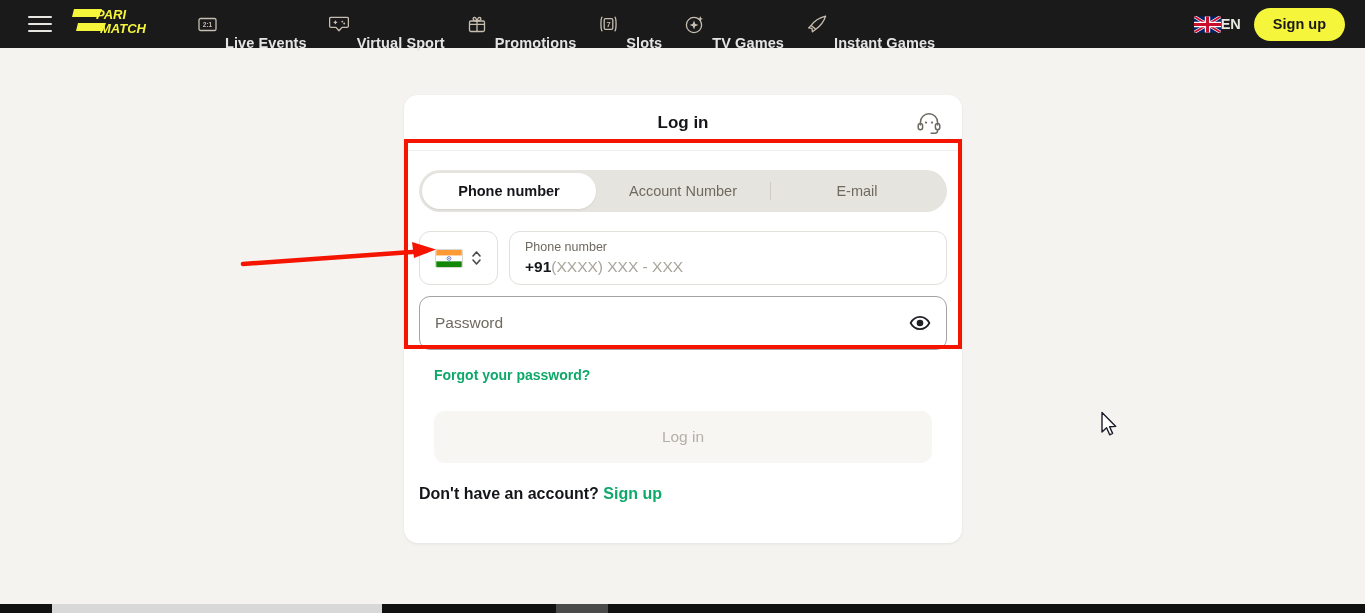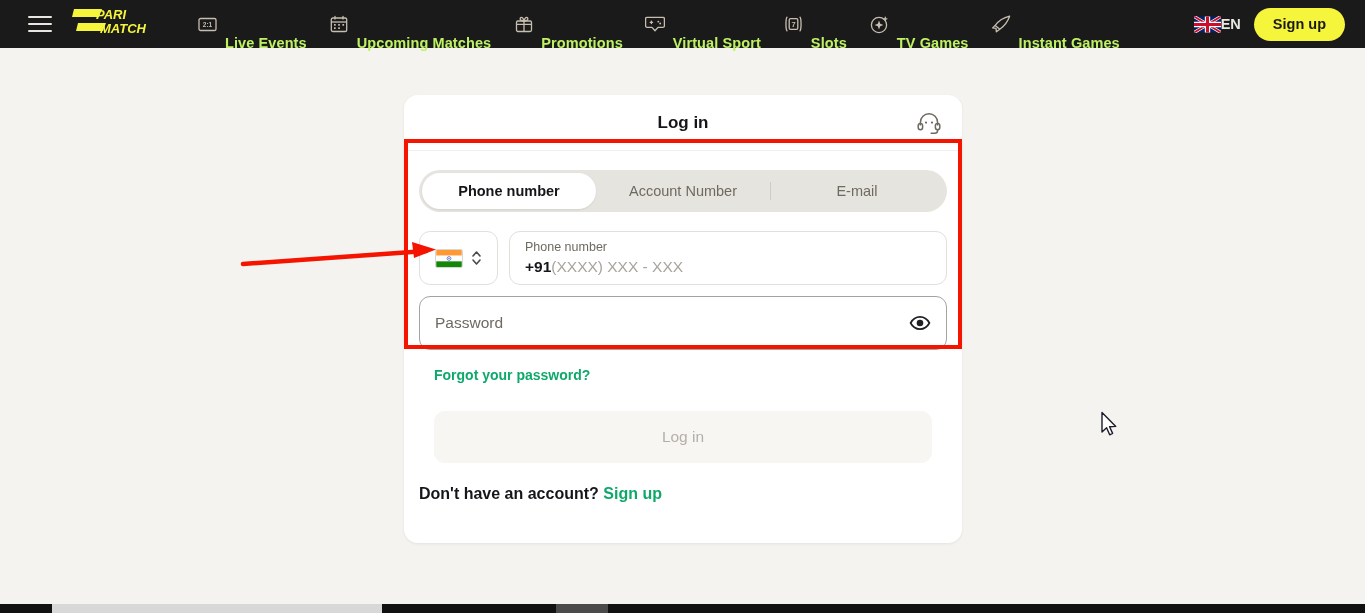--- a/index.html
+++ b/index.html
@@ -20,21 +20,21 @@
     display:flex; flex-direction:column; justify-content:center; gap:5px; cursor:pointer; }
   .burger span { display:block; width:24px; height:2px; background:#e8e6e1; border-radius:1px; }
 
   .logo { margin-right:26px; display:block; cursor:pointer; }
 
   .navlinks { display:flex; align-items:center; flex:1; gap:0; }
   .navitem {
     display:flex; align-items:center; gap:7px;
     padding:0 11px; height:48px; cursor:pointer; white-space:nowrap;
   }
-  .navitem .lbl { color:#bef264; font-size:14.5px; font-weight:bold; letter-spacing:.1px;margin-top:37px; }
+  .navitem .lbl { color:#e5e5e5; font-size:14.5px; font-weight:bold; letter-spacing:.1px;margin-top:37px; }
   .navitem .ico { display:flex; align-items:center; justify-content:center; width:21px; height:21px; color:#c7beb0; }
   .navitem svg { display:block; }
 
   .navright { display:flex; align-items:center; gap:13px; padding-right:6px; }
   .lang { display:flex; align-items:center; cursor:pointer; }
   .lang .lbl { color:#e9e7e2; font-size:14.5px; font-weight:bold; }
   .flag-uk { width:27px; height:17px; border-radius:2px; display:block; }
   .signup-btn {
     background:#f5f53c; color:#1a1a1a; border:none; border-radius:19px;
     height:33px; padding:0 19px; font-size:14.5px; font-weight:bold;
@@ -161,60 +161,43 @@
       <div class="navitem">
         <span class="ico">
           <svg width="19" height="15" viewBox="0 0 19 15" fill="none" stroke="currentColor" stroke-width="1.3">
             <rect x="1" y="1.5" width="17" height="12" rx="1.6"></rect>
             <text x="9.5" y="10" font-size="6.5" fill="currentColor" stroke="none" text-anchor="middle" font-family="Liberation Sans, sans-serif" font-weight="bold">2:1</text>
           </svg>
         </span>
         <span class="lbl">Live Events</span>
       </div>
 
-      <div class="navitem">
-        <span class="ico">
-          <svg width="18" height="18" viewBox="0 0 18 18" fill="none" stroke="currentColor" stroke-width="1.3">
-            <rect x="1.3" y="3" width="15.4" height="13.5" rx="1.6"></rect>
-            <path d="M1.3 7 H16.7" stroke-width="1.3"></path>
-            <path d="M5 1.3 V4 M13 1.3 V4" stroke-linecap="round"></path>
-            <g fill="currentColor" stroke="none">
-              <rect x="4" y="9" width="1.7" height="1.7"></rect>
-                <rect x="8.2" y="9" width="1.7" height="1.7"></rect>
-                <rect x="12.4" y="9" width="1.7" height="1.7"></rect>
-              <rect x="4" y="12.3" width="1.7" height="1.7"></rect>
-                <rect x="8.2" y="12.3" width="1.7" height="1.7"></rect>
-            </g>
-          </svg>
-        </span>
-        <span class="lbl">Upcoming Matches</span>
+
+      <div class="navitem">
+        <span class="ico">
+          <svg width="20" height="18" viewBox="0 0 20 18" fill="none" stroke="currentColor" stroke-width="1.3" stroke-linejoin="round">
+            <path d="M2 2.3 H18 a1.4 1.4 0 0 1 1.4 1.4 V11 a1.4 1.4 0 0 1 -1.4 1.4 H13 l-3 3.3 l-3 -3.3 H2 A1.4 1.4 0 0 1 .6 11 V3.7 A1.4 1.4 0 0 1 2 2.3 Z"></path>
+            <path d="M5.2 7.3 H7.6 M6.4 6.1 V8.5" stroke-linecap="round"></path>
+            <circle cx="13.3" cy="6.6" r=".95" fill="currentColor" stroke="none"></circle>
+            <circle cx="15.2" cy="8.5" r=".95" fill="currentColor" stroke="none"></circle>
+          </svg>
+        </span>
+        <span class="lbl">Virtual Sport</span>
       </div>
 
       <div class="navitem">
         <span class="ico">
           <svg width="18" height="18" viewBox="0 0 18 18" fill="none" stroke="currentColor" stroke-width="1.3">
             <rect x="1.5" y="6" width="15" height="10.5" rx="1.4"></rect>
             <path d="M1.5 9.3 H16.5 M9 6 V16.5"></path>
             <path d="M9 6 C9 6 6.6 6 5.6 5 C4.7 4.1 5.2 2.3 6.5 2.3 C8 2.3 9 6 9 6 Z"></path>
             <path d="M9 6 C9 6 11.4 6 12.4 5 C13.3 4.1 12.8 2.3 11.5 2.3 C10 2.3 9 6 9 6 Z"></path>
           </svg>
         </span>
         <span class="lbl">Promotions</span>
-      </div>
-
-      <div class="navitem">
-        <span class="ico">
-          <svg width="20" height="18" viewBox="0 0 20 18" fill="none" stroke="currentColor" stroke-width="1.3" stroke-linejoin="round">
-            <path d="M2 2.3 H18 a1.4 1.4 0 0 1 1.4 1.4 V11 a1.4 1.4 0 0 1 -1.4 1.4 H13 l-3 3.3 l-3 -3.3 H2 A1.4 1.4 0 0 1 .6 11 V3.7 A1.4 1.4 0 0 1 2 2.3 Z"></path>
-            <path d="M5.2 7.3 H7.6 M6.4 6.1 V8.5" stroke-linecap="round"></path>
-            <circle cx="13.3" cy="6.6" r=".95" fill="currentColor" stroke="none"></circle>
-            <circle cx="15.2" cy="8.5" r=".95" fill="currentColor" stroke="none"></circle>
-          </svg>
-        </span>
-        <span class="lbl">Virtual Sport</span>
       </div>
 
       <div class="navitem">
         <span class="ico">
           <svg width="19" height="18" viewBox="0 0 19 18" fill="none" stroke="currentColor" stroke-width="1.3">
             <path d="M3 2.2 C1.6 4 1.6 14 3 15.8" stroke-linecap="round"></path>
             <path d="M16 2.2 C17.4 4 17.4 14 16 15.8" stroke-linecap="round"></path>
             <rect x="5.2" y="3.6" width="8.6" height="10.8" rx="1.3"></rect>
             <text x="9.5" y="11.6" font-size="7.5" fill="currentColor" stroke="none" text-anchor="middle" font-family="Liberation Sans, sans-serif" font-weight="bold">7</text>
           </svg>

